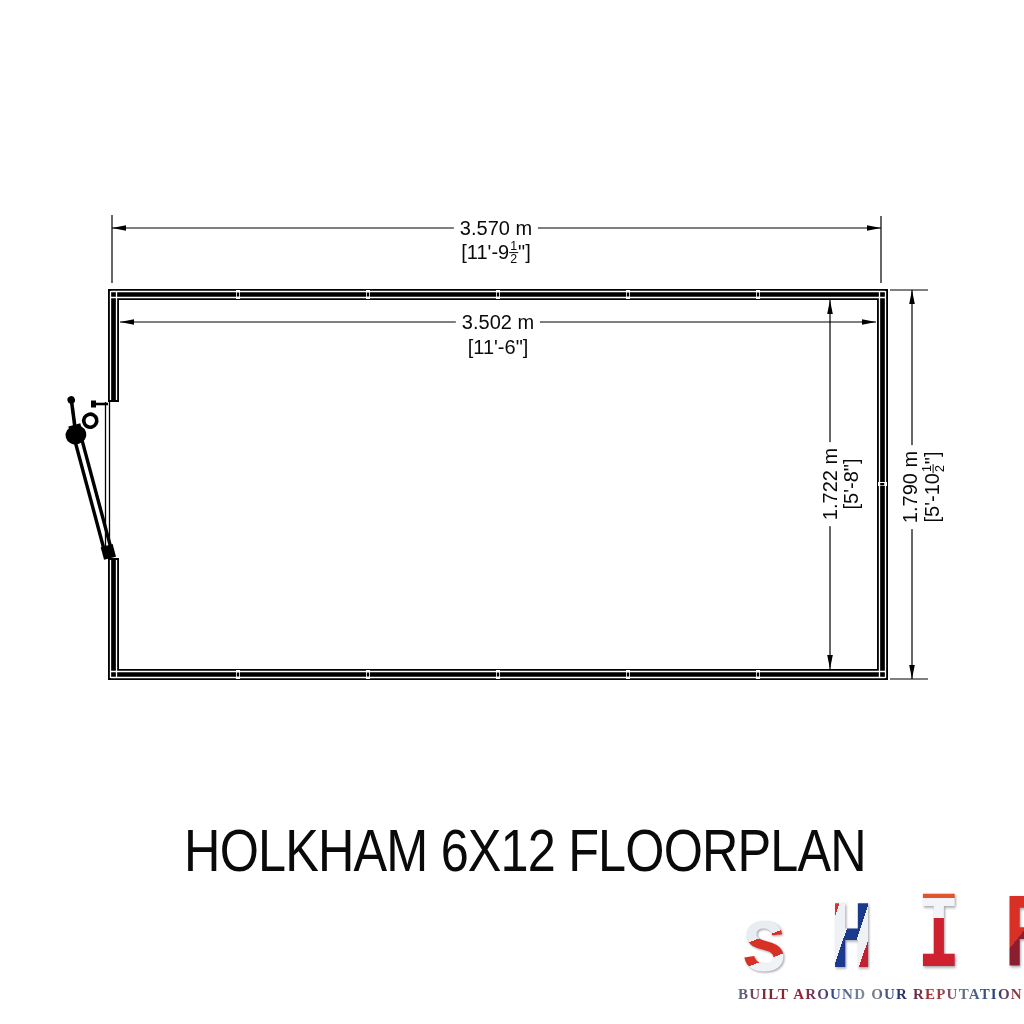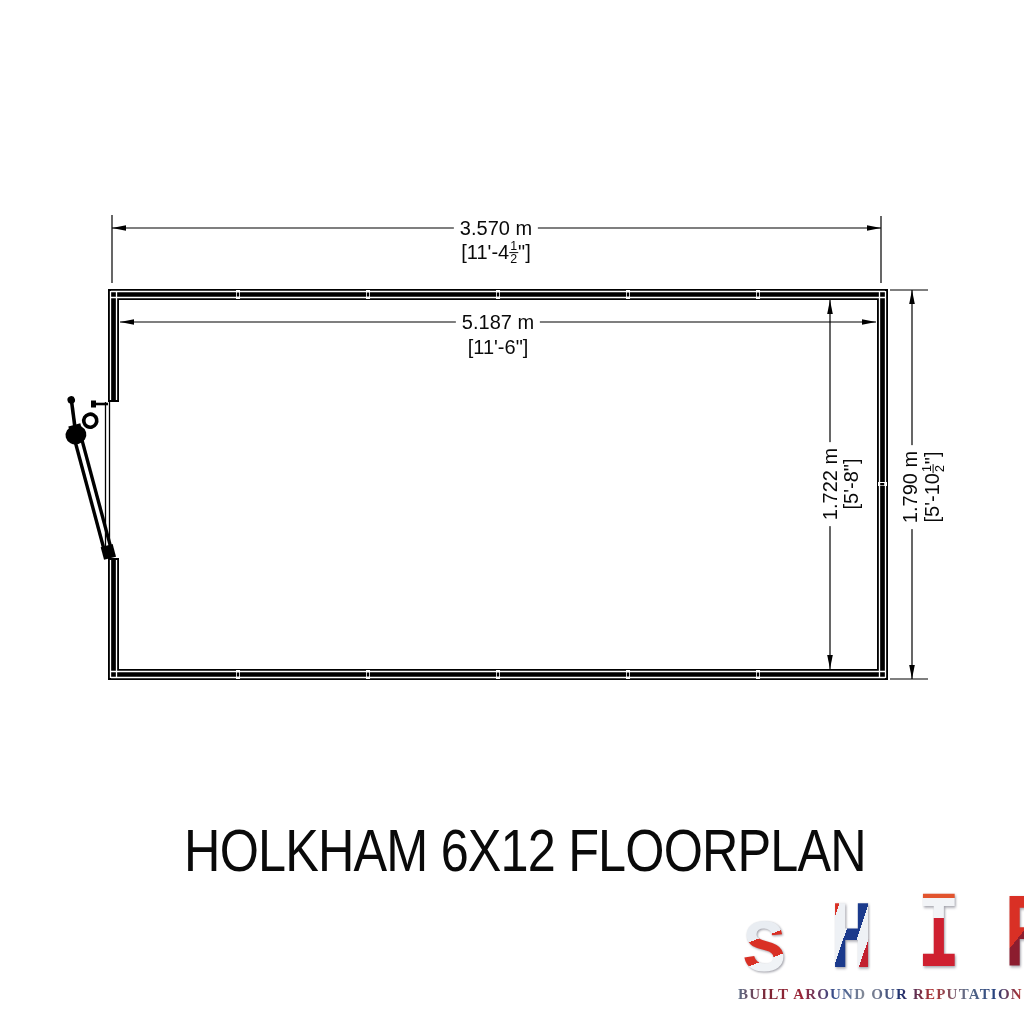--- a/index.html
+++ b/index.html
@@ -149,25 +149,25 @@
     <path d="M830 669 L827.2 655 L832.8 655 Z"></path>
     <path d="M912 290 L909.2 304 L914.8 304 Z"></path>
     <path d="M912 679 L909.2 665 L914.8 665 Z"></path>
   </g>
 </svg>
 
 <div class="dim-label" style="left:496px;top:228px;">
   <span>3.570 m</span>
 </div>
 <div class="dim-label" style="left:496px;top:253px;">
-  <span>[11'-4</span><span class="frac"><span class="n">1</span><span class="d">2</span></span><span>"]</span>
+  <span>[11'-9</span><span class="frac"><span class="n">1</span><span class="d">2</span></span><span>"]</span>
 </div>
 
 <div class="dim-label" style="left:498px;top:322px;">
-  <span>5.187 m</span>
+  <span>3.502 m</span>
 </div>
 <div class="dim-label" style="left:498px;top:347px;">
   <span>[11'-6"]</span>
 </div>
 
 <div class="dim-label rot" style="left:841px;top:484px;">
   <span>1.722 m</span>
   <span class="l2">[5'-8"]</span>
 </div>
 

